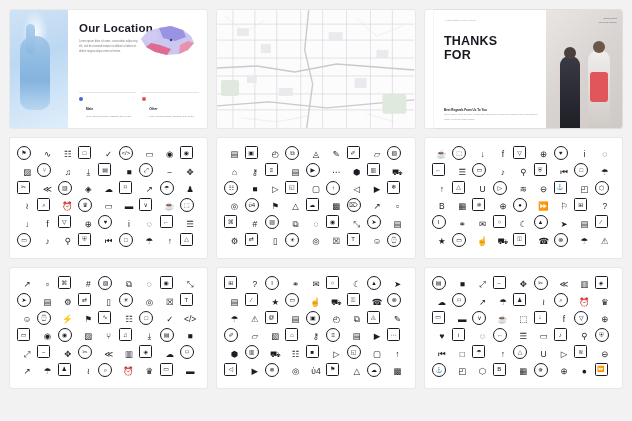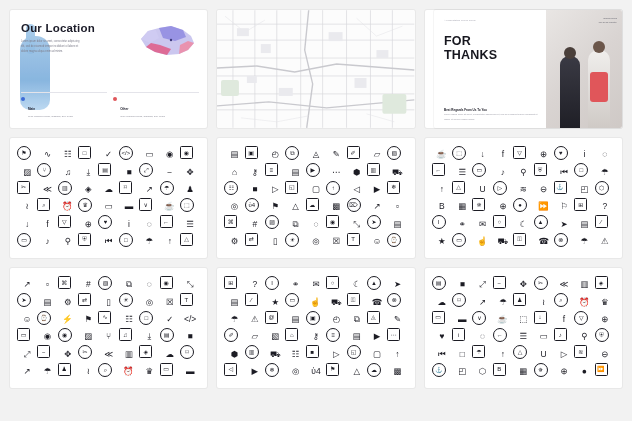--- a/index.html
+++ b/index.html
@@ -30,21 +30,21 @@
     background: #ffffff;
     border-radius: 2px;
     position: relative;
     overflow: hidden;
     box-shadow: 0 0 0 1px rgba(0,0,0,0.04);
   }
   .row-top .slide { width: 198px; height: 118px; }
   .row-icons .slide { width: 198px; height: 120px; }
 
   
-  .s1 { display: flex; flex-direction: column; }
+  .s1 { display: flex; }
   .s1-left {
     width: 58px;
     background: linear-gradient(160deg,#cfe3f5 0%, #bcd8f2 40%, #dfeefb 100%);
     position: relative;
   }
   .hand {
     position: absolute;
     left: 10px;
     top: 26px;
     width: 30px;
@@ -309,22 +309,22 @@
       </div>
       <div class="s3-foot">Lorem ipsum dolor sit amet, consectetur adipiscing elit.</div>
     </div>
   </div>
 
   <div style="position:absolute;left:434px;top:10px;">
     <div class="slide s4" style="width:188px;height:118px;">
       <div class="s4-left">
         <div class="s4-tag">A Presentation Lorem Group</div>
         <div class="s4-big">
+          <div>THANKS</div>
           <div>FOR</div>
-          <div>THANKS</div>
         </div>
         <div class="s4-sub">Best Regards From Us To You</div>
         <div class="s4-txt">Lorem ipsum dolor sit amet, consectetur adipiscing elit, sed do eiusmod tempor incididunt ut labore et dolore magna aliqua.</div>
       </div>
       <div class="s4-right">
         <div class="ph-tag">
           <div>Brandmaking</div>
           <div>The 2018 Industry</div>
         </div>
         <div class="fig fig1"></div>

